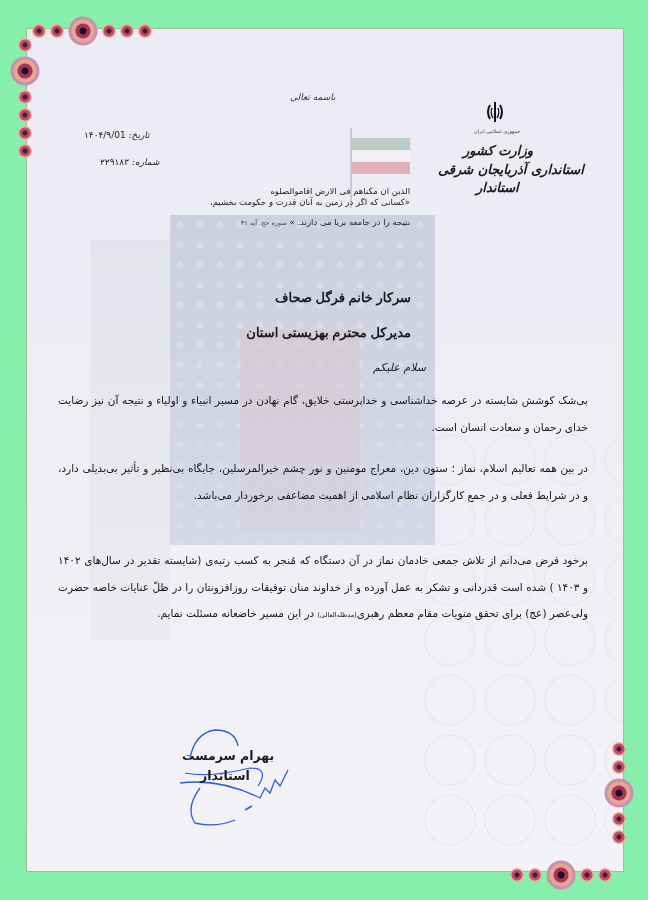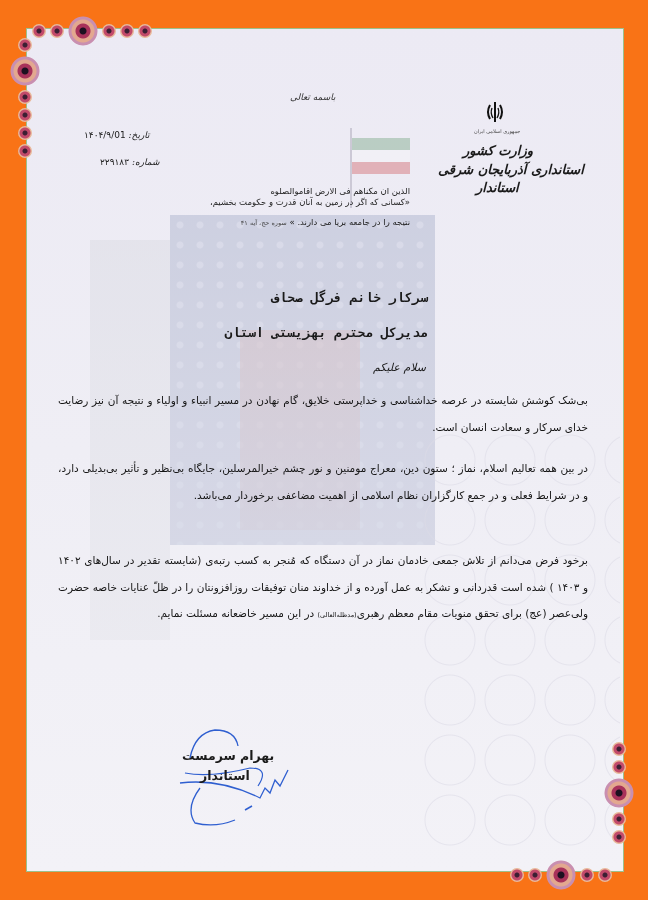--- a/index.html
+++ b/index.html
@@ -1,21 +1,21 @@
 <!DOCTYPE html>
 <html><head>
 <meta charset="utf-8">
 <style>
   html, body { margin: 0; padding: 0; }
   body {
     width: 648px; height: 900px; overflow: hidden; position: relative;
     background: #f4f3f8;
     font-family: "DejaVu Sans", sans-serif;
   }
-  .page { position: absolute; inset: 0; background: #f97316; }
+  .page { position: absolute; inset: 0; background: #86efac; }
   .frame {
     position: absolute; left: 26px; top: 28px; width: 596px; height: 842px;
     border: 1.5px solid #9cc08a; background: linear-gradient(180deg,#eceaf4 0%,#efeef5 50%,#f3f2f7 100%);
   }
   .bg-tiles {
     position: absolute; left: 170px; top: 215px; width: 265px; height: 330px;
     background:
       radial-gradient(circle at 10px 10px, #c8cde0 3px, transparent 4px) 0 0/20px 20px,
       linear-gradient(#b4bad2,#c2c6da);
     opacity: 0.55;
@@ -67,21 +67,21 @@
   .date-row { left: 84px; top: 130px; font-size: 9px; }
   .num-row { left: 100px; top: 157px; font-size: 9px; }
   .meta-label { font-style: italic; font-family:"DejaVu Serif", serif; }
 
   .verse { right: 238px; font-size: 8.5px; color:#222; }
   .verse1 { top: 186px; }
   .verse2 { top: 197px; }
   .verse3 { top: 217px; }
   .verse .ref { font-size: 6.5px; color:#444; }
 
-  .addressee { right: 220px; font-size: 13px; font-weight: bold; font-family: Liberation Mono, monospace; }
+  .addressee { right: 237px; font-size: 13px; font-weight: bold; font-family: Liberation Sans, sans-serif; }
   .addr1 { top: 290px; }
   .addr2 { top: 325px; }
   .salutation { right: 222px; top: 361px; font-size: 11px; font-style: italic; }
 
   .para { right: 60px; width: 530px; font-size: 10.5px; line-height: 26.5px; text-align: justify; text-align-last: right; color:#151515; }
   .para1 { top: 387px; }
   .para2 { top: 455px; }
   .para3 { top: 547px; }
   .para .small { font-size: 6.5px; margin-top: 24px; }
 
@@ -165,21 +165,21 @@
   <div class="text verse verse2">«کسانی که اگر در زمین به آنان قدرت و حکومت بخشیم،</div>
   <div class="text verse verse3">
     <span>نتیجه را در جامعه برپا می دارند. »</span>
     <span class="ref">سوره حج، آیه ۴۱</span>
   </div>
 
   <div class="text addressee addr1">سرکار خانم فرگل صحاف</div>
   <div class="text addressee addr2">مدیرکل محترم بهزیستی استان</div>
   <div class="text salutation">سلام علیکم</div>
 
-  <div class="text para para1">بی‌شک کوشش شایسته در عرصه خداشناسی و خداپرستی خلایق، گام نهادن در مسیر انبیاء و اولیاء و نتیجه آن نیز رضایت خدای سرکار و سعادت انسان است.</div>
+  <div class="text para para1">بی‌شک کوشش شایسته در عرصه خداشناسی و خداپرستی خلایق، گام نهادن در مسیر انبیاء و اولیاء و نتیجه آن نیز رضایت خدای رحمان و سعادت انسان است.</div>
   <div class="text para para2">در بین همه تعالیم اسلام، نماز ؛ ستون دین، معراج مومنین و نور چشم خیرالمرسلین، جایگاه بی‌نظیر و تأثیر بی‌بدیلی دارد، و در شرایط فعلی و در جمع کارگزاران نظام اسلامی از اهمیت مضاعفی برخوردار می‌باشد.</div>
   <div class="text para para3">
     <span>برخود فرض می‌دانم از تلاش جمعی خادمان نماز در آن دستگاه که مُنجر به کسب رتبه‌ی (شایسته تقدیر در سال‌های ۱۴۰۲ و ۱۴۰۳ ) شده است قدردانی و تشکر به عمل آورده و از خداوند منان توفیقات روزافزونتان را در ظلّ عنایات خاصه حضرت ولی‌عصر (عج) برای تحقق منویات مقام معظم رهبری</span><span class="small">(مدظله‌العالی)</span><span> در این مسیر خاضعانه مسئلت نمایم.</span>
   </div>
 
   <svg class="signature" viewBox="0 0 160 100">
     <path d="M30 30 Q35 5 55 2 Q75 2 78 18" stroke="#2f5fd0" stroke-width="1.3" fill="none"></path>
     <path d="M20 55 Q60 50 100 70 L105 60 L110 65 L115 52 L120 58 L128 42" stroke="#2f5fd0" stroke-width="1.3" fill="none"></path>
     <path d="M25 45 Q50 50 90 40 Q110 40 98 58" stroke="#2f5fd0" stroke-width="1.2" fill="none"></path>
     <path d="M40 60 Q25 80 35 95 Q55 100 75 92" stroke="#2f5fd0" stroke-width="1.3" fill="none"></path>

